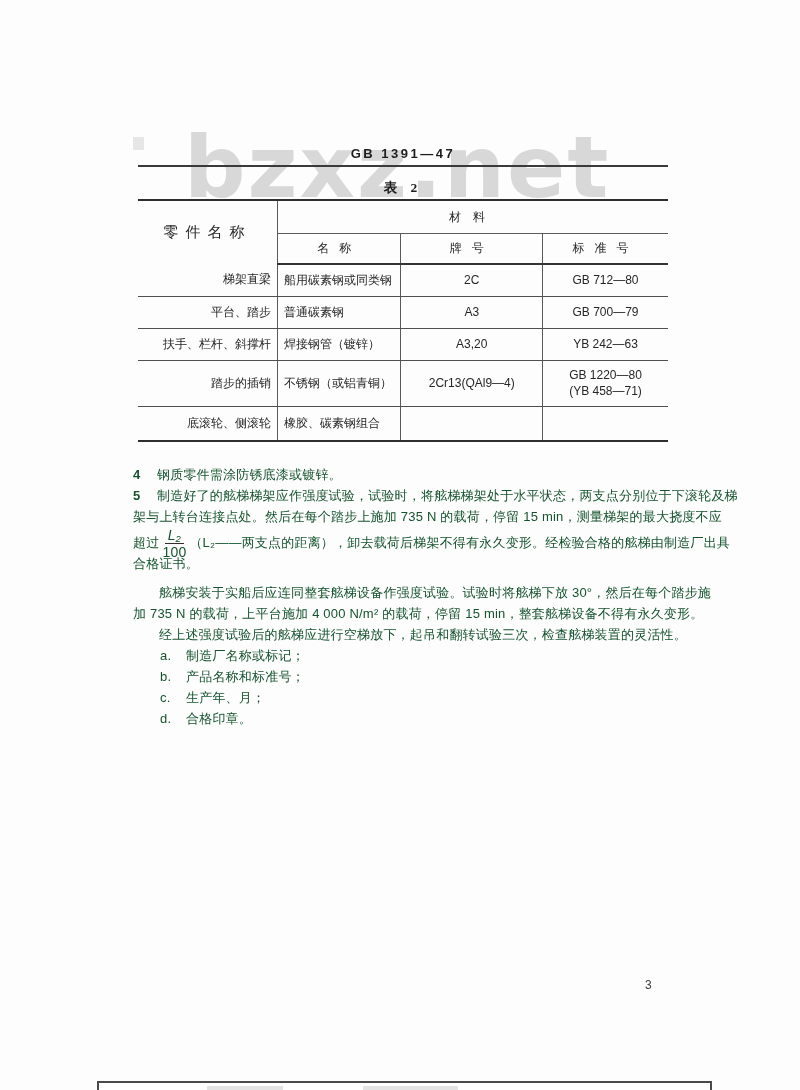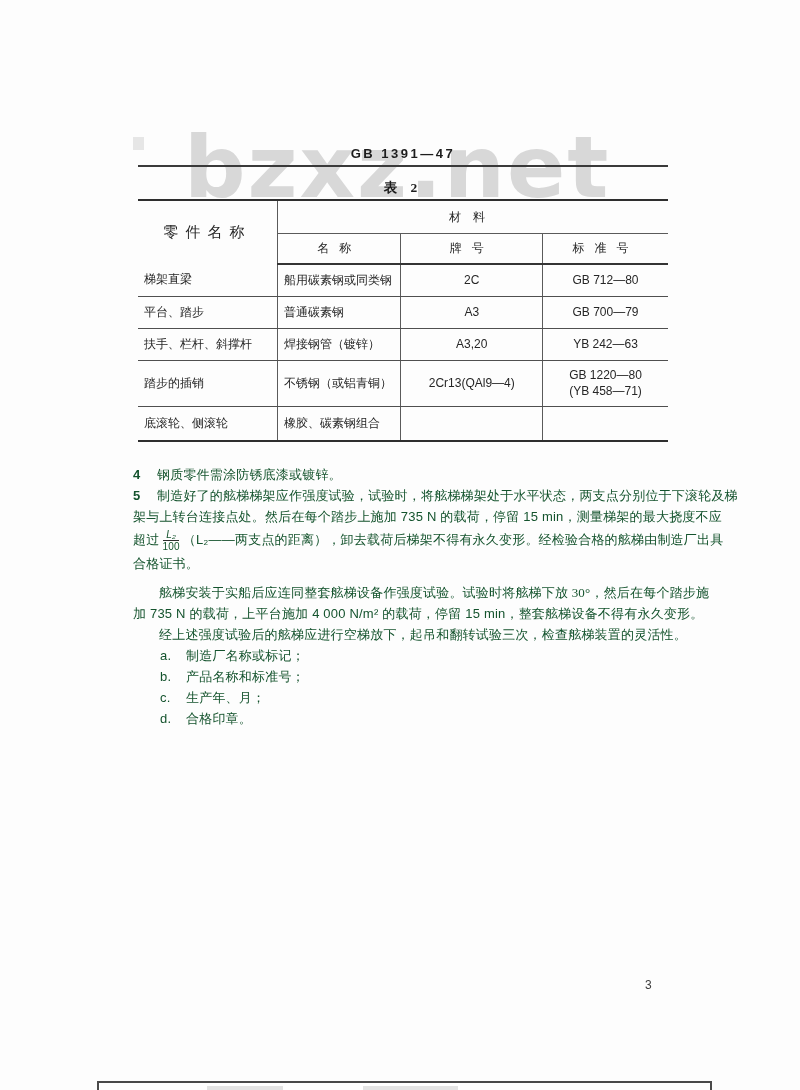--- a/index.html
+++ b/index.html
@@ -35,41 +35,41 @@
   .col1{width:138px;}
   .col2{width:122px;}
   .col3{width:140px;}
   .col4{width:124px;}
   .th-part{border-right:1px solid #5a5a5a;letter-spacing:7px;font-size:15px;}
   .th-mat{border-bottom:1px solid #5a5a5a;text-align:center;letter-spacing:12px;height:32px;}
   .th-sub{border-bottom:2px solid #343434;text-align:center;letter-spacing:10px;height:29px;}
   .th-sub.vline,.td.vline{border-left:1px solid #5a5a5a;}
   .tbl tr.body td{border-bottom:1px solid #4f4f4f;}
   .tbl tr.body.last td{border-bottom:none;}
-  .td-part{border-right:1px solid #5a5a5a;text-align:left;}
+  .td-part{border-right:1px solid #5a5a5a;text-align:right;}
   .td-name{text-align:left;}
   .td-grade{text-align:center;border-left:1px solid #5a5a5a;}
   .td-std{text-align:center;border-left:1px solid #5a5a5a;}
   .r-h32{height:32px;} .r-h46{height:46px;} .r-h35{height:35px;}
   .std-two{line-height:16px;}
   
   .bodytext{
     position:absolute;left:133px;top:464px;width:545px;z-index:2;
     font-size:13px;line-height:21px;color:#14532d;letter-spacing:0.2px;
   }
   .pline{white-space:nowrap;}
   .pnum{display:inline-block;width:24px;font-weight:600;}
   .frac-line{height:26px;line-height:26px;}
   .frac{
     display:inline-flex;flex-direction:column;align-items:center;
-    vertical-align:middle;font-size:10px;line-height:1.15;margin:0 2px;
+    vertical-align:middle;font-size:14px;line-height:1.15;margin:0 2px;
   }
   .frac .num{font-style:italic;border-bottom:1px solid #2e2e2e;padding:0 3px;}
   .frac .den{padding:0 1px;}
-  .indent{text-indent:26px;font-family:Liberation Serif, serif;}
+  .indent{text-indent:26px;}
   .gap-top{margin-top:8px;}
   .gap-top-sm{margin-top:2px;}
   .list-item{margin-left:27px;}
   .item-label{display:inline-block;width:26px;}
   
   .page-number{position:absolute;left:645px;top:978px;font-size:12px;color:#3c3c3c;z-index:2;}
   .bottom-box{
     position:absolute;left:97px;top:1081px;width:611px;height:20px;
     border:2px solid #4a4a4a;border-bottom:none;background:#ffffff;z-index:2;
   }

